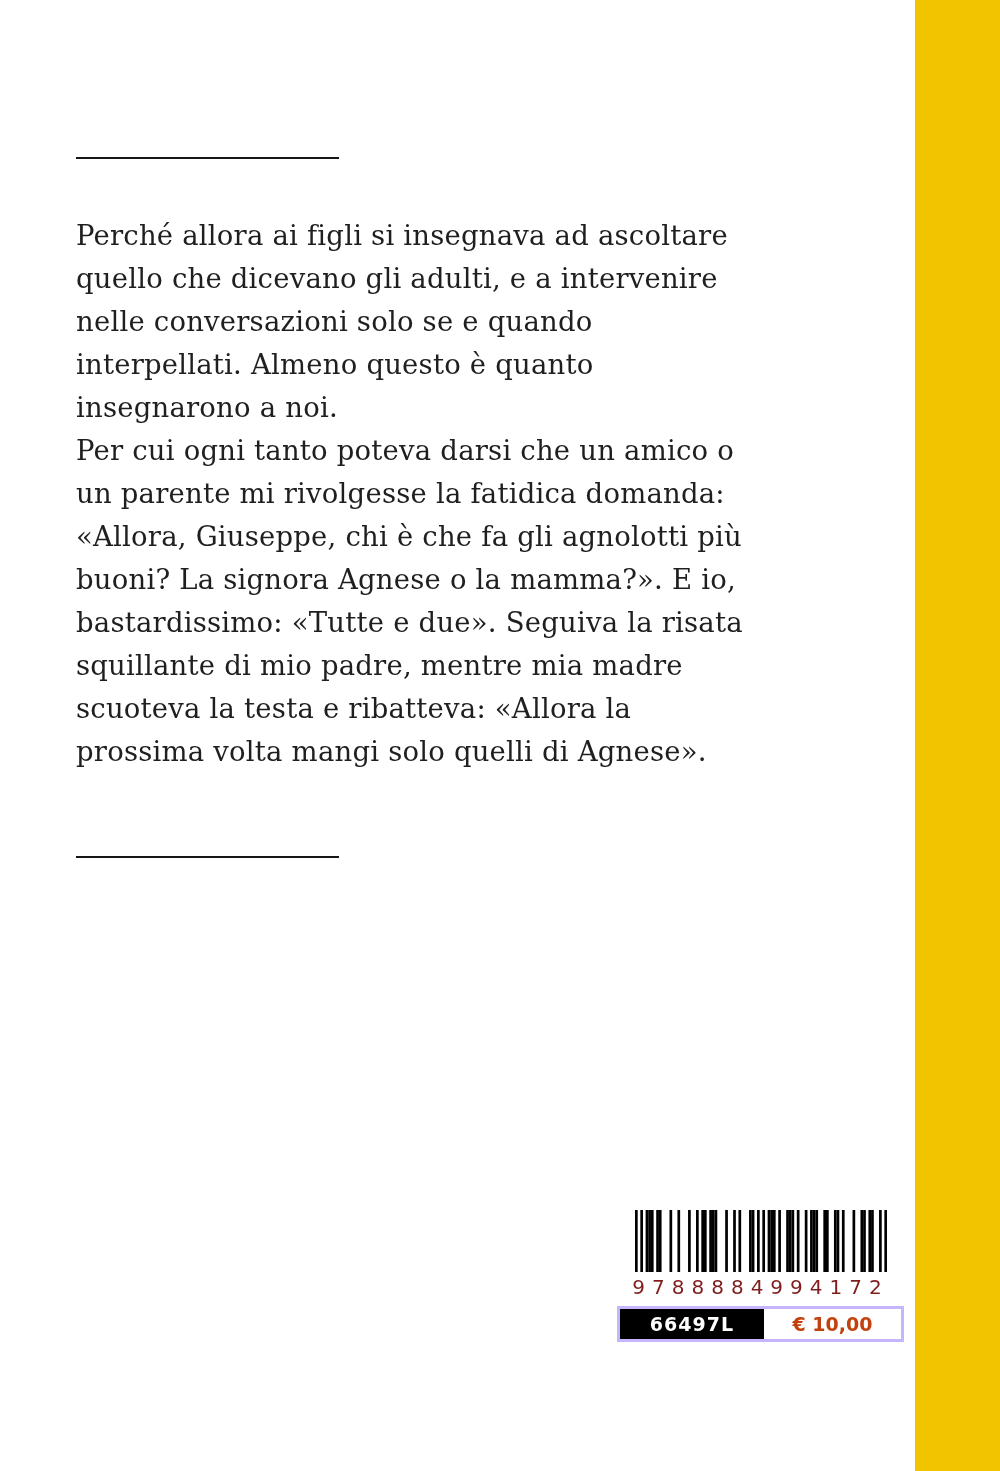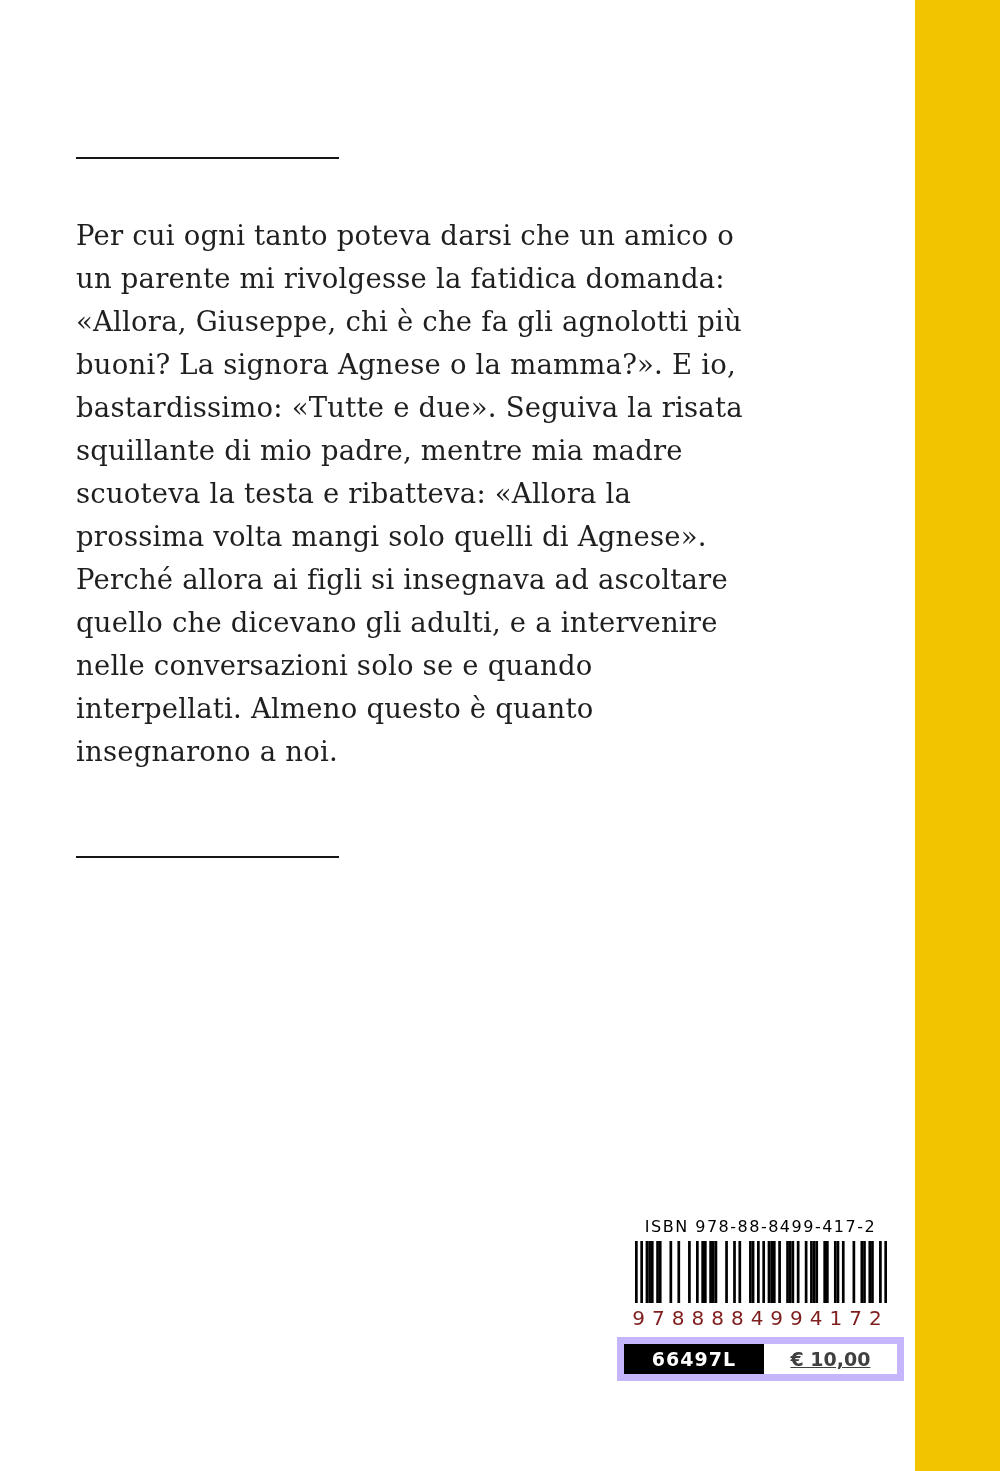--- a/index.html
+++ b/index.html
@@ -55,54 +55,53 @@
   .barcode-number {
     font-family:"DejaVu Sans", "Liberation Sans", sans-serif;
     font-size:20px;
     letter-spacing:7px;
     color:#7f1d1d;
     padding:3px 0 7px 0;
     white-space:nowrap;
   }
   .price-row {
     display:flex;
-    border:7px solid #c4b5fd;
+    border:3px solid #c4b5fd;
     height:30px;
     font-family:"DejaVu Sans", "Liberation Sans", sans-serif;
     font-weight:bold;
     font-size:19px;
   }
   .code-box {
     flex:1.05;
     background:#000; color:#fff;
     display:flex; align-items:center; justify-content:center;
     letter-spacing:1px;
   }
   .price-box {
     flex:1;
-    background:#fff; color:#404040;
-    display:flex; align-items:center; justify-content:center;text-decoration:underline;
+    background:#fff; color:#c2410c;
+    display:flex; align-items:center; justify-content:center;
   }
 </style>
 </head>
 <body>
 
 <div class="accent-stripe" style="background: rgb(242, 196, 0);"></div>
 
 <div class="rule rule-top"></div>
 
 <div class="blurb">
+  <p>Perché allora ai figli si insegnava ad ascoltare quello che dicevano gli adulti, e a intervenire nelle conversazioni solo se e quando interpellati. Almeno questo è quanto insegnarono a noi.</p>
   <p>Per cui ogni tanto poteva darsi che un amico o un parente mi rivolgesse la fatidica domanda: «Allora, Giuseppe, chi è che fa gli agnolotti più buoni? La signora Agnese o la mamma?». E io, bastardissimo: «Tutte e due». Seguiva la risata squillante di mio padre, mentre mia madre scuoteva la testa e ribatteva: «Allora la prossima volta mangi solo quelli di Agnese».</p>
-  <p>Perché allora ai figli si insegnava ad ascoltare quello che dicevano gli adulti, e a intervenire nelle conversazioni solo se e quando interpellati. Almeno questo è quanto insegnarono a noi.</p>
 </div>
 
 <div class="rule rule-bottom"></div>
 
 <div class="barcode-panel">
-  <div class="isbn-label">ISBN 978-88-8499-417-2</div>
   <div class="bars"><svg width="252" height="62" xmlns="http://www.w3.org/2000/svg">
         <rect x="0.00" y="0" width="2.70" height="62" fill="#000"></rect>
         <rect x="5.31" y="0" width="2.70" height="62" fill="#000"></rect>
         <rect x="10.61" y="0" width="2.70" height="62" fill="#000"></rect>
         <rect x="13.26" y="0" width="2.70" height="62" fill="#000"></rect>
         <rect x="15.92" y="0" width="2.70" height="62" fill="#000"></rect>
         <rect x="21.22" y="0" width="2.70" height="62" fill="#000"></rect>
         <rect x="23.87" y="0" width="2.70" height="62" fill="#000"></rect>
         <rect x="34.48" y="0" width="2.70" height="62" fill="#000"></rect>
         <rect x="42.44" y="0" width="2.70" height="62" fill="#000"></rect>

